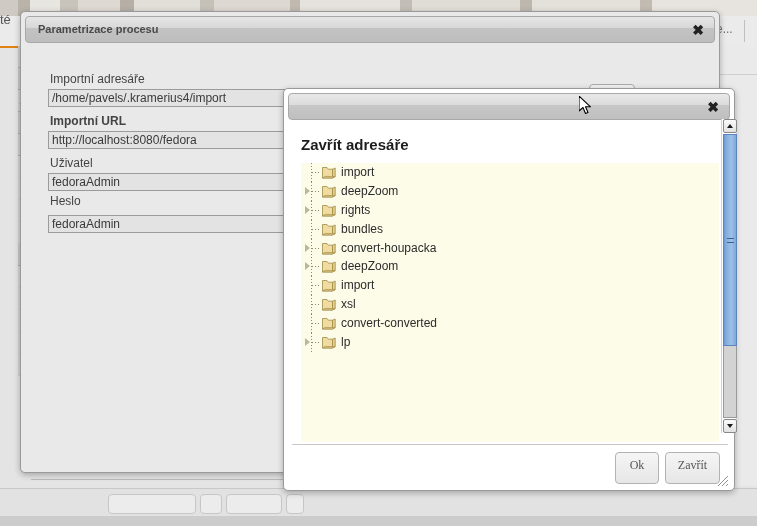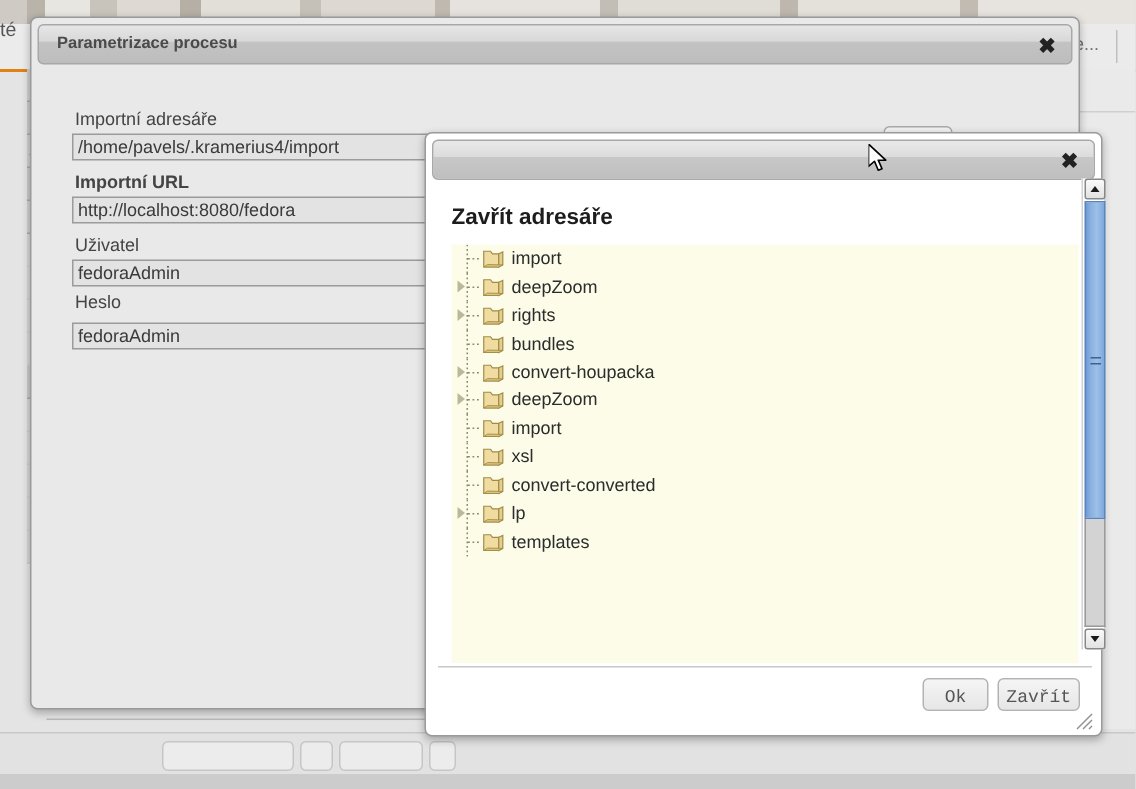--- a/index.html
+++ b/index.html
@@ -363,25 +363,25 @@
     box-sizing: border-box;
   }
   #chooser-sep {
     position: absolute;
     left: 8px; top: 355px;
     width: 436px; height: 1px;
     background: #c8c8c8;
   }
   .dlg-btn {
     position: absolute;
-    height: 22px;
+    height: 32px;
     background: linear-gradient(180deg,#f5f5f5,#e6e6e6);
     border: 1px solid #b3b3b3;
     border-radius: 4px;
-    font-family: Liberation Mono, monospace;
+    font-family: Liberation Serif, serif;
     font-size: 12px;
     color: #555;
     text-align: center;
     line-height: 25px;
     box-sizing: border-box;
     cursor: pointer;
     white-space: nowrap;
   }
   #btn-ok    { left: 331px; top: 363px; width: 44px; }
   #btn-close { left: 381px; top: 363px; width: 55px; }
@@ -577,30 +577,20 @@
         <span class="tree-guide"></span>
         <span class="tree-dash"></span>
         <span class="tree-toggle"></span>
         <span class="folder-icon"><svg viewBox="0 0 14 13" width="14" height="13">
             <path d="M0.5 1.5 L5 1.5 L6.3 3.2 L10.5 3.2 L10.5 12 L0.5 12 Z" fill="#f0dca0" stroke="#a08c46" stroke-width="0.8"></path>
             <path d="M10.5 3.2 L13.2 2.0 L13.2 10.6 L10.5 12 Z" fill="#e6cf8e" stroke="#a08c46" stroke-width="0.8"></path>
             <path d="M0.5 12 L3.0 10.4 L13.2 10.6 L10.5 12 Z" fill="#ddc27e" stroke="#a08c46" stroke-width="0.6"></path>
           </svg></span>
         <span class="tree-label">lp</span>
       </div>
-      <div class="tree-row">
-        <span class="tree-guide"></span>
-        <span class="tree-dash"></span>
-        <span class="folder-icon"><svg viewBox="0 0 14 13" width="14" height="13">
-            <path d="M0.5 1.5 L5 1.5 L6.3 3.2 L10.5 3.2 L10.5 12 L0.5 12 Z" fill="#f0dca0" stroke="#a08c46" stroke-width="0.8"></path>
-            <path d="M10.5 3.2 L13.2 2.0 L13.2 10.6 L10.5 12 Z" fill="#e6cf8e" stroke="#a08c46" stroke-width="0.8"></path>
-            <path d="M0.5 12 L3.0 10.4 L13.2 10.6 L10.5 12 Z" fill="#ddc27e" stroke="#a08c46" stroke-width="0.6"></path>
-          </svg></span>
-        <span class="tree-label">templates</span>
-      </div>
     </div>
 
   <div id="sb-track">
     <div class="sb-arrow" id="sb-arrow-up">
         <i></i>
       </div>
     <div id="sb-thumb">
       <div class="grip g1"></div>
       <div class="grip g2"></div>
     </div>

